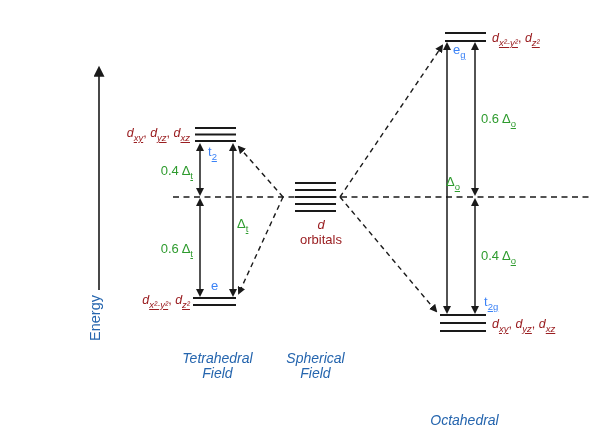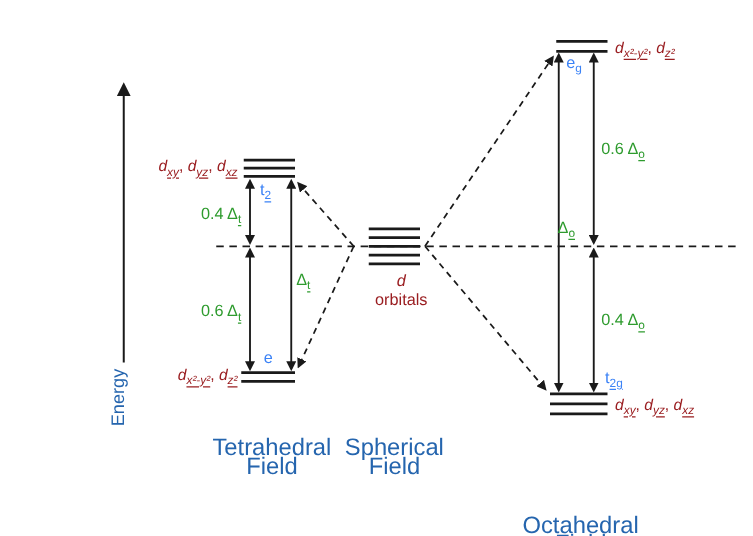--- a/index.html
+++ b/index.html
@@ -10,21 +10,21 @@
   #diagram-svg{position:absolute;left:0;top:0;}
   .lbl{position:absolute;font-size:13px;line-height:14px;white-space:nowrap;}
   .lbl sub{font-size:9.5px;line-height:0;text-decoration:underline;}
   .maroon{color:#9a1e21;}
   .red{color:#3b82f6;}
   .green{color:#2e9b2e;}
   .blue{color:#2565ae;}
   .right{text-align:right;}
   .center{text-align:center;white-space:normal;}
   .orb{font-size:12.5px;}
-  .title{font-size:19px;line-height:15px;}
+  .title{font-size:14px;line-height:15px;font-style:italic;}
   #energy-label{
     position:absolute;left:95px;top:318px;font-size:14.5px;
     transform:translate(-50%,-50%) rotate(-90deg);
   }
 </style>
 </head>
 <body>
 
 <div id="stage">
 

